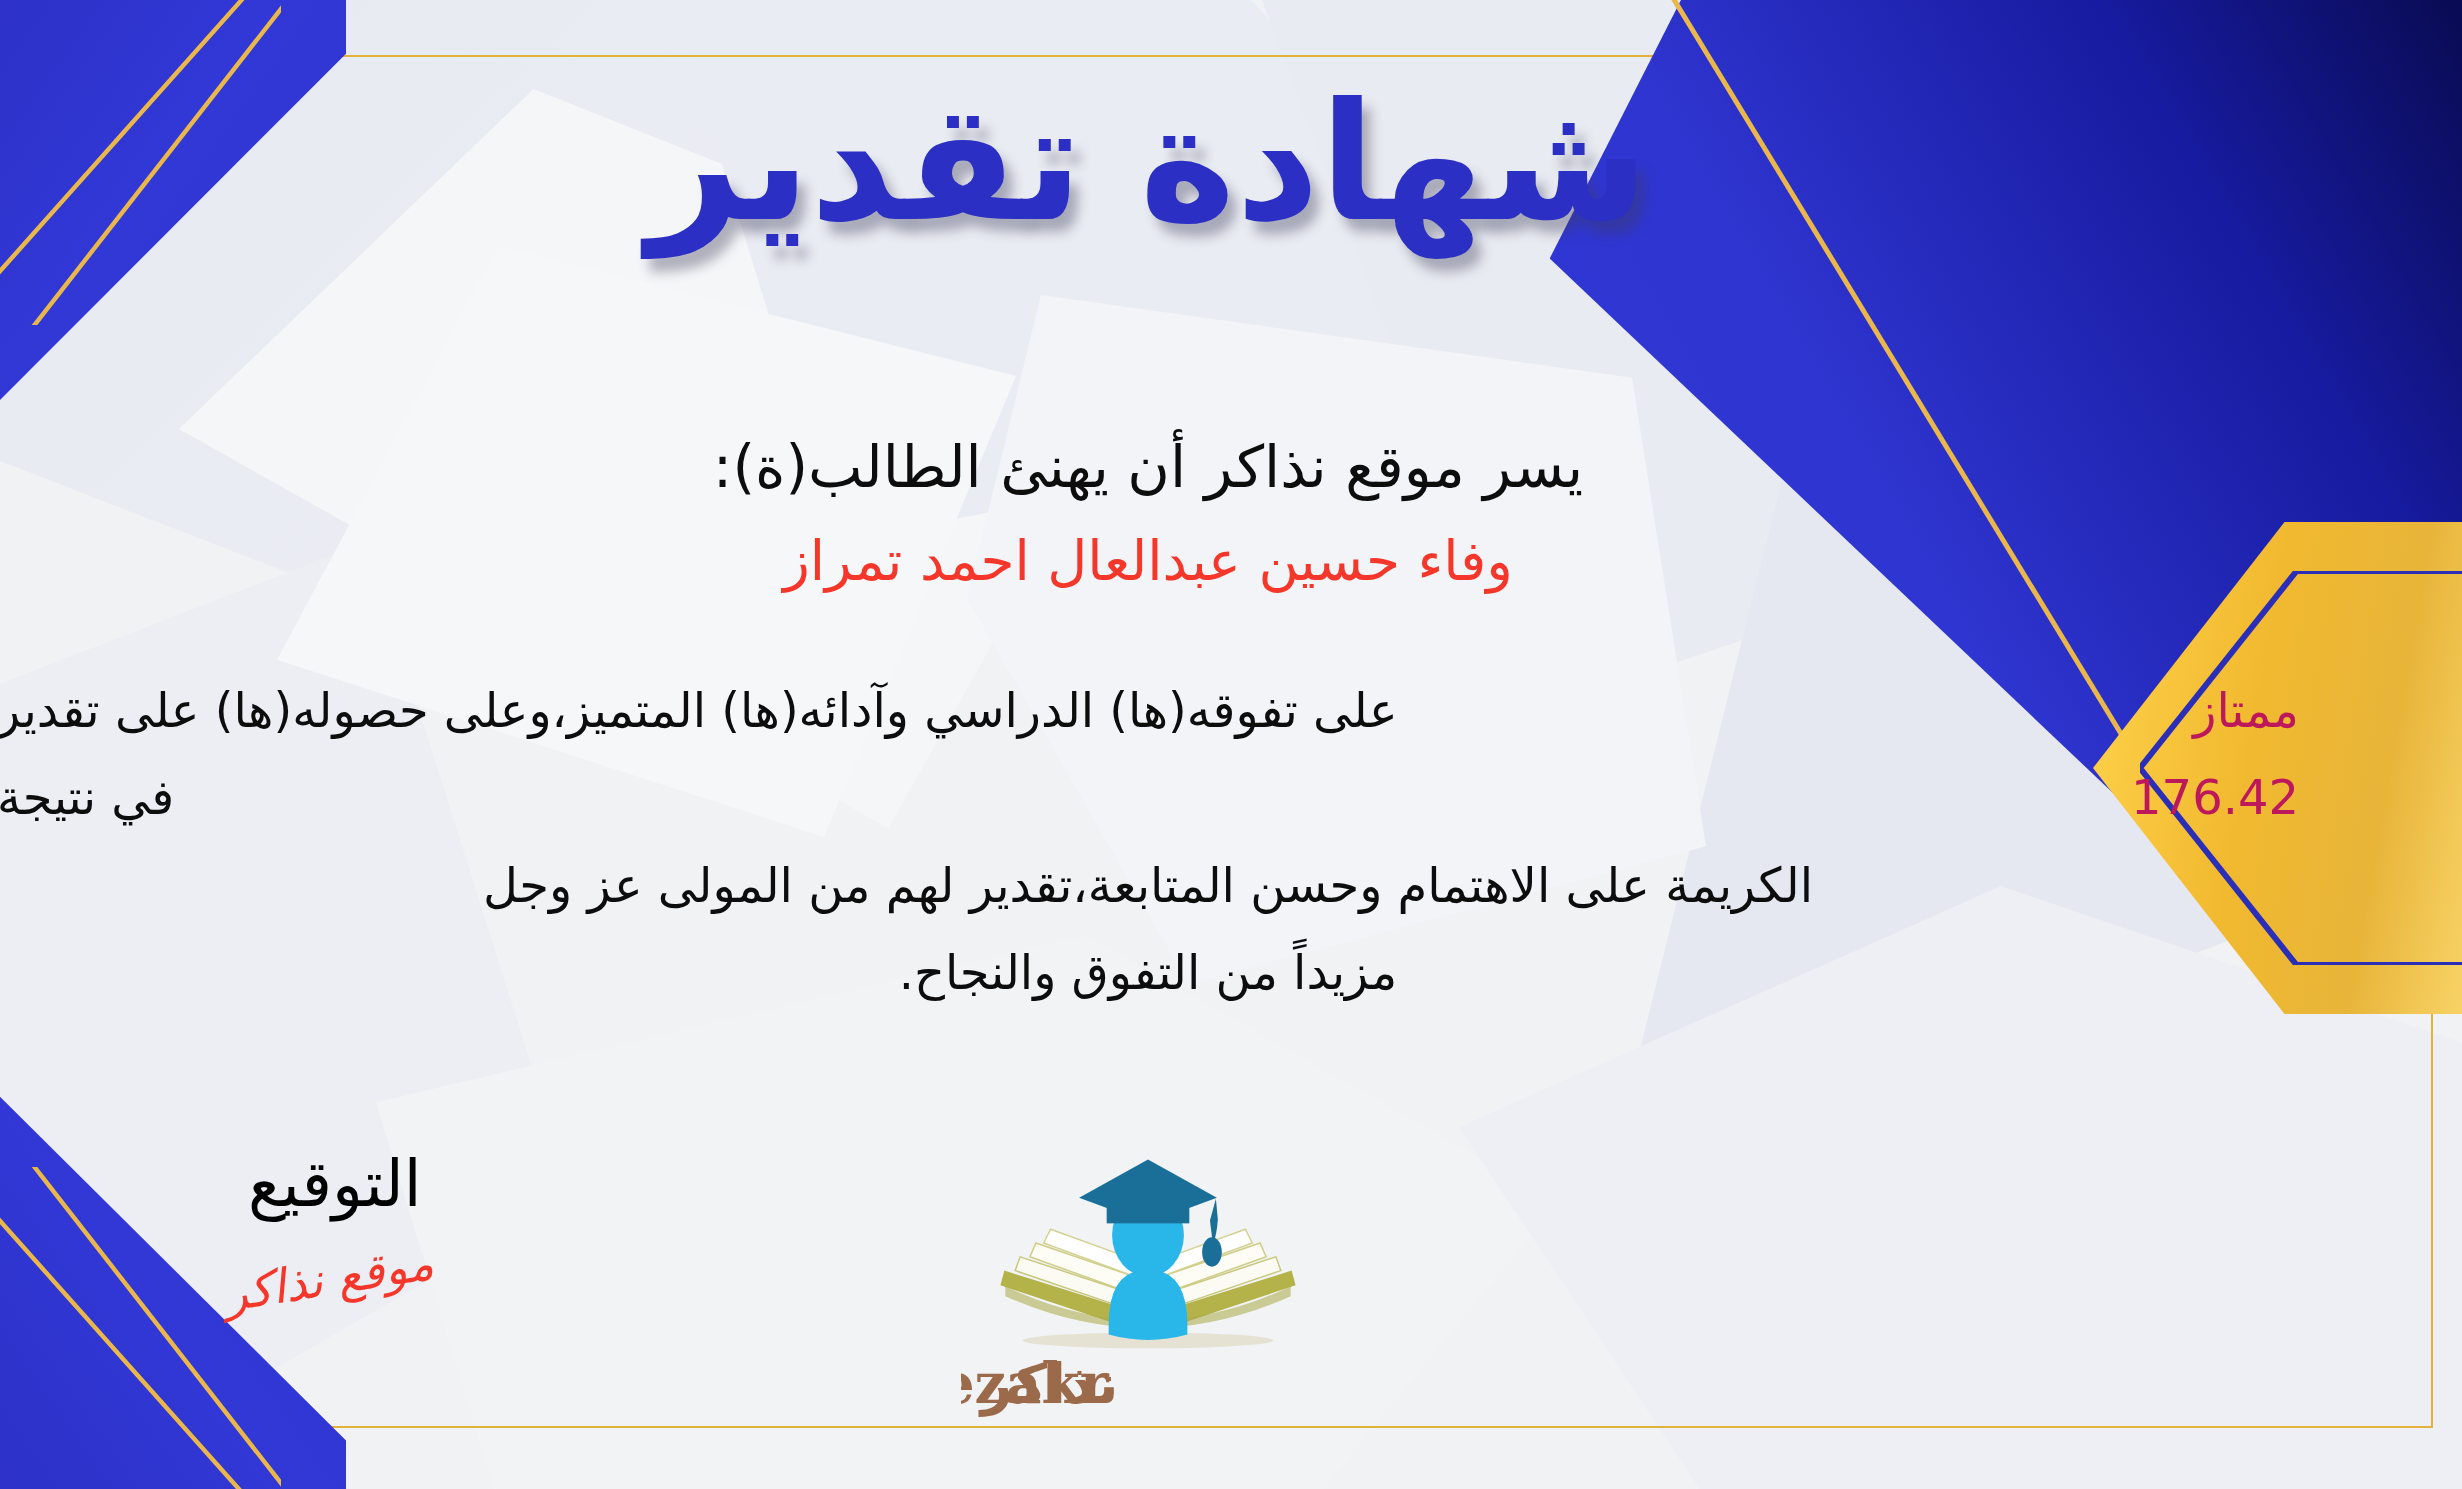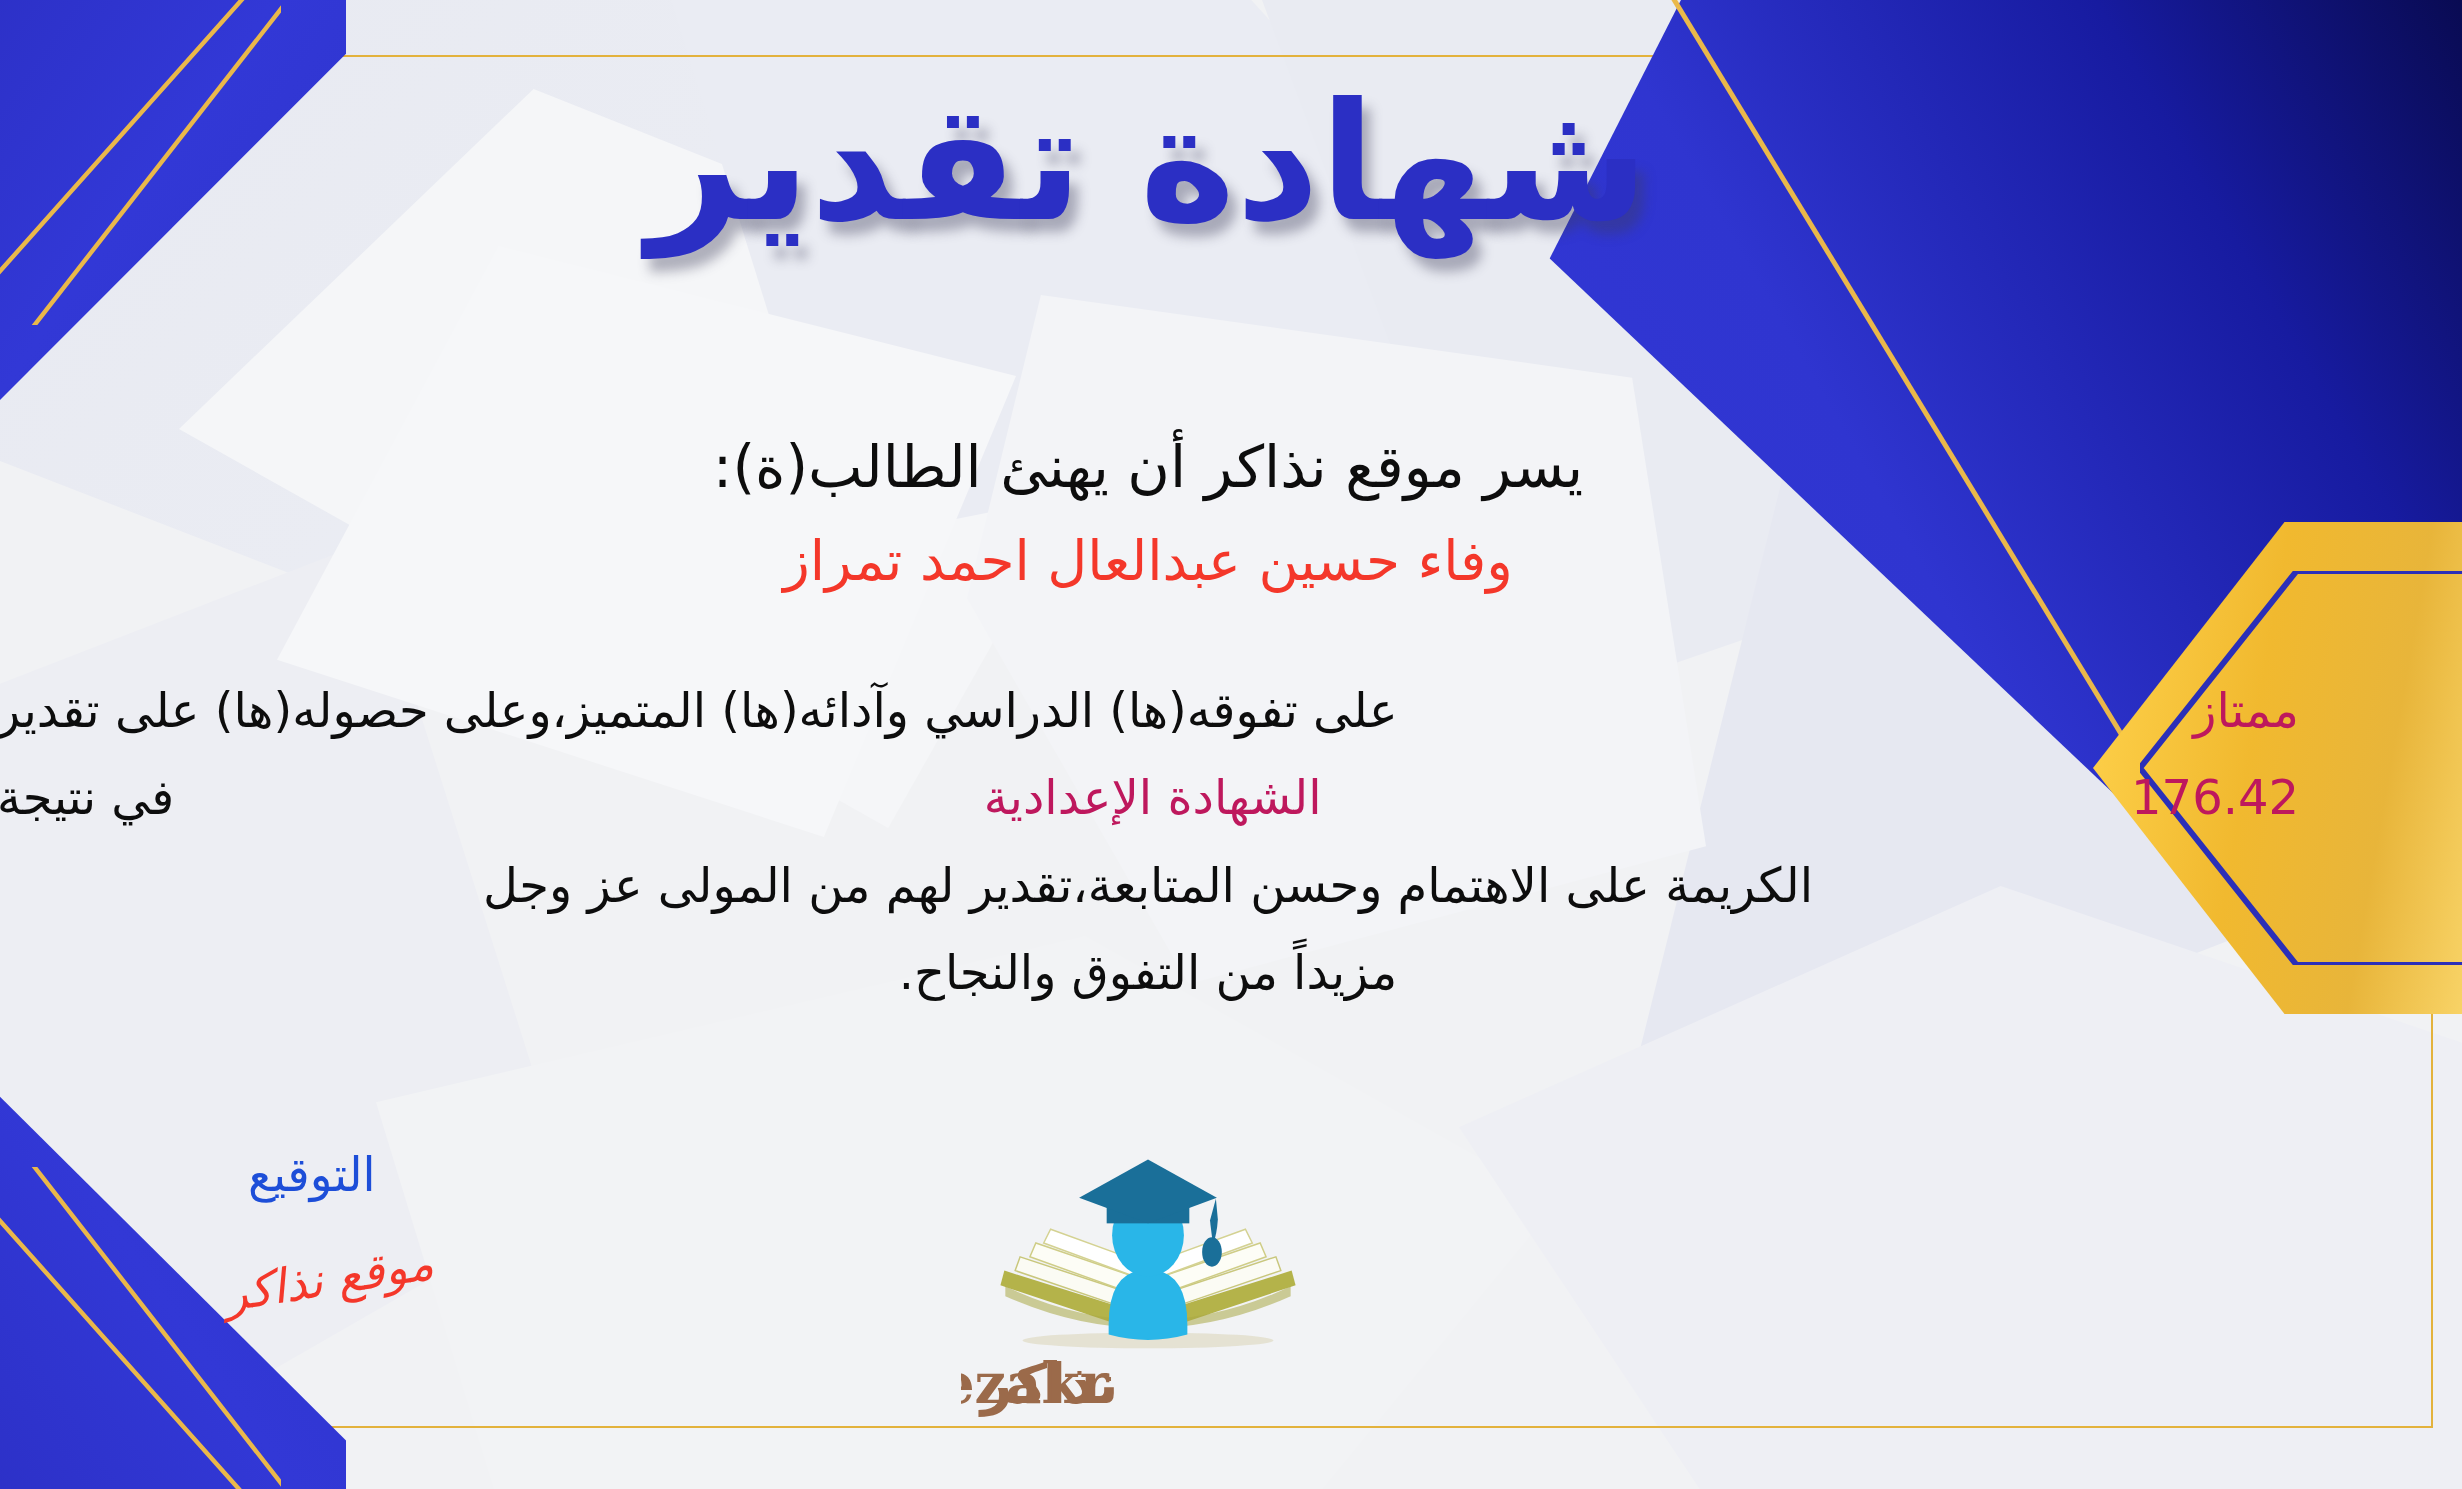--- a/index.html
+++ b/index.html
@@ -164,22 +164,22 @@
   }
   .row-justify { justify-content: space-between; }
   .row-center  { justify-content: center; }
 
   .red { color: #be185d; }
 
   .signature-label {
     position: absolute;
     top: 1147px;
     left: 414px;
-    font-size: 47px;
-    color: #1d4ed8;
+    font-size: 64px;
+    color: #000000;
     direction: rtl;
   }
   .signature-mark {
     position: absolute;
     top: 1251px;
     left: 389px;
     font-size: 47px;
     color: #f4372a;
     direction: rtl;
     font-family: "DejaVu Serif", serif;
@@ -260,21 +260,20 @@
 
     <div class="body-block">
 
       <div class="body-row row-justify">
         <span class="red">ممتاز</span>
         <span>على تفوقه(ها) الدراسي وآدائه(ها) المتميز،وعلى حصوله(ها) على تقدير</span>
       </div>
 
       <div class="body-row row-justify">
         <span class="red">176.42</span>
-        <span class="red">الشهادة الإعدادية</span>
         <span>في نتيجة</span>
       </div>
 
       <div class="body-row row-center">
         <span>الكريمة على الاهتمام وحسن المتابعة،تقدير لهم من المولى عز وجل</span>
       </div>
 
       <div class="body-row row-center">
         <span>مزيداً من التفوق والنجاح.</span>
       </div>

